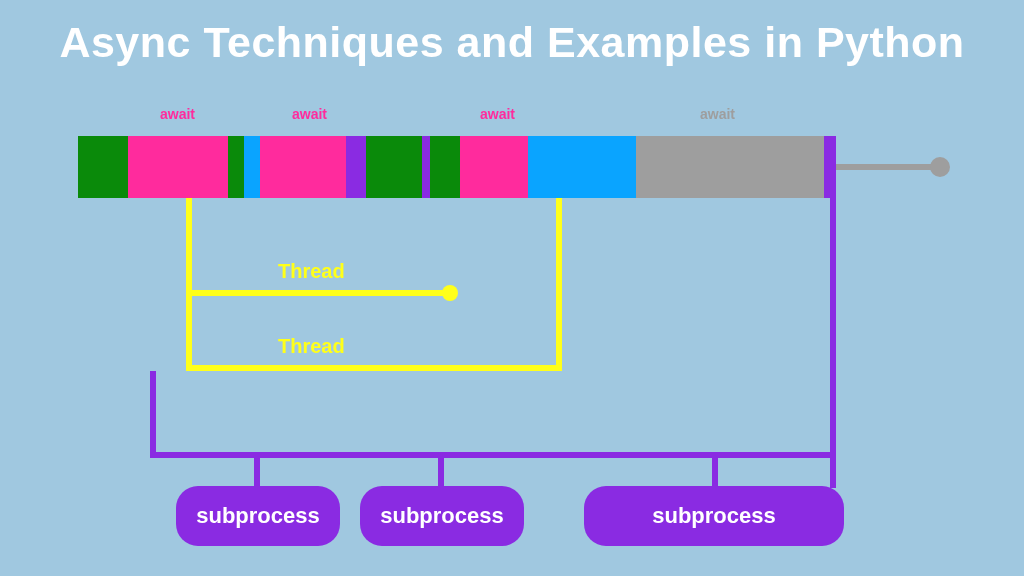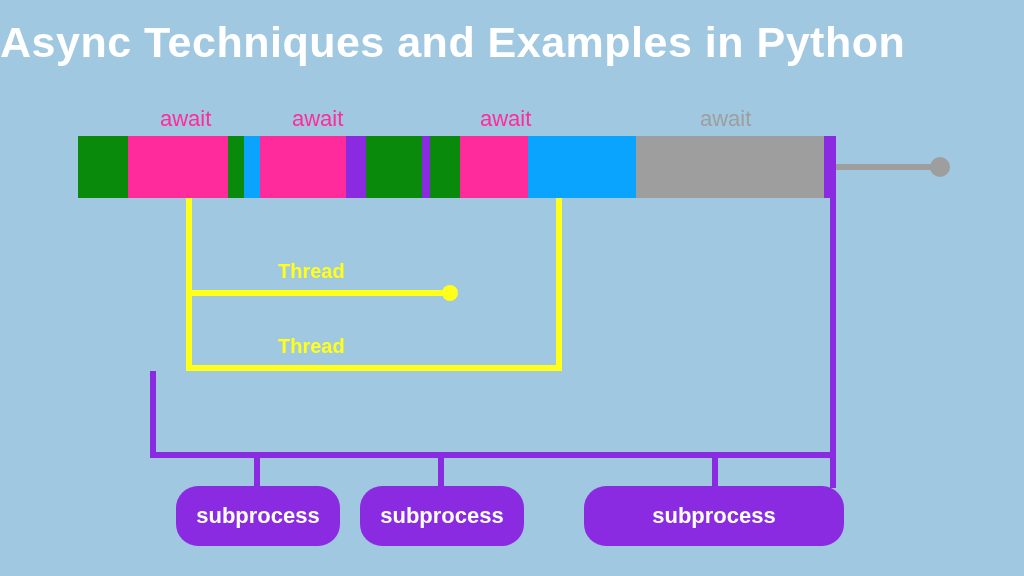--- a/index.html
+++ b/index.html
@@ -7,39 +7,40 @@
   body {
     background: #a0c8e0;
     font-family: "Helvetica Neue", Helvetica, Arial, sans-serif;
     position: relative;
     overflow: hidden;
   }
   .title {
     color: #ffffff;
     font-weight: 800;
     font-size: 43px;
+    text-align: center;
     padding-top: 18px;
     letter-spacing: 0.5px;
   }
   .stage { position: absolute; inset: 0; }
 
   
   .bar {
     position: absolute;
     top: 136px;
     height: 62px;
   }
   .seg { position: absolute; top: 0; height: 62px; }
 
   
   .await-label {
     position: absolute;
     top: 106px;
-    font-weight: 400;
-    font-size: 22px;
+    font-weight: 700;
+    font-size: 14px;
     color: #ff2b9d;
   }
   .await-gray { color: #9e9e9e; }
 
   
   .tail-line {
     position: absolute;
     top: 164px;
     height: 6px;
     background: #9e9e9e;

